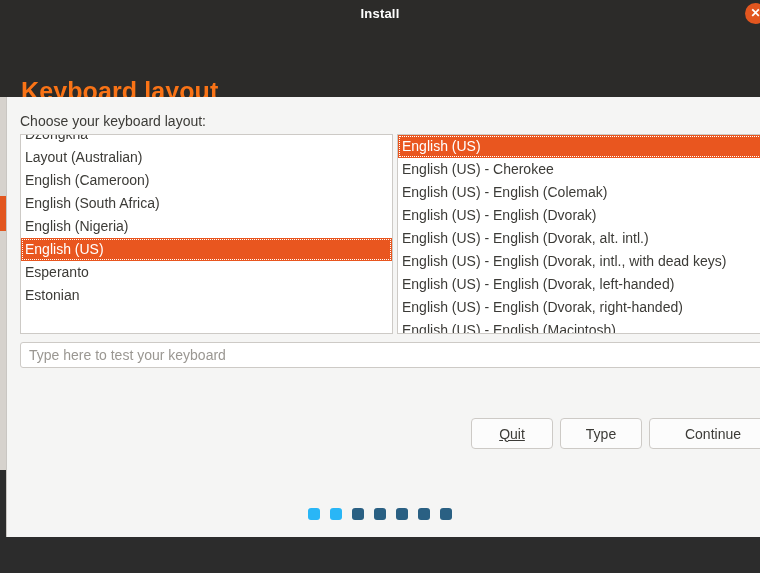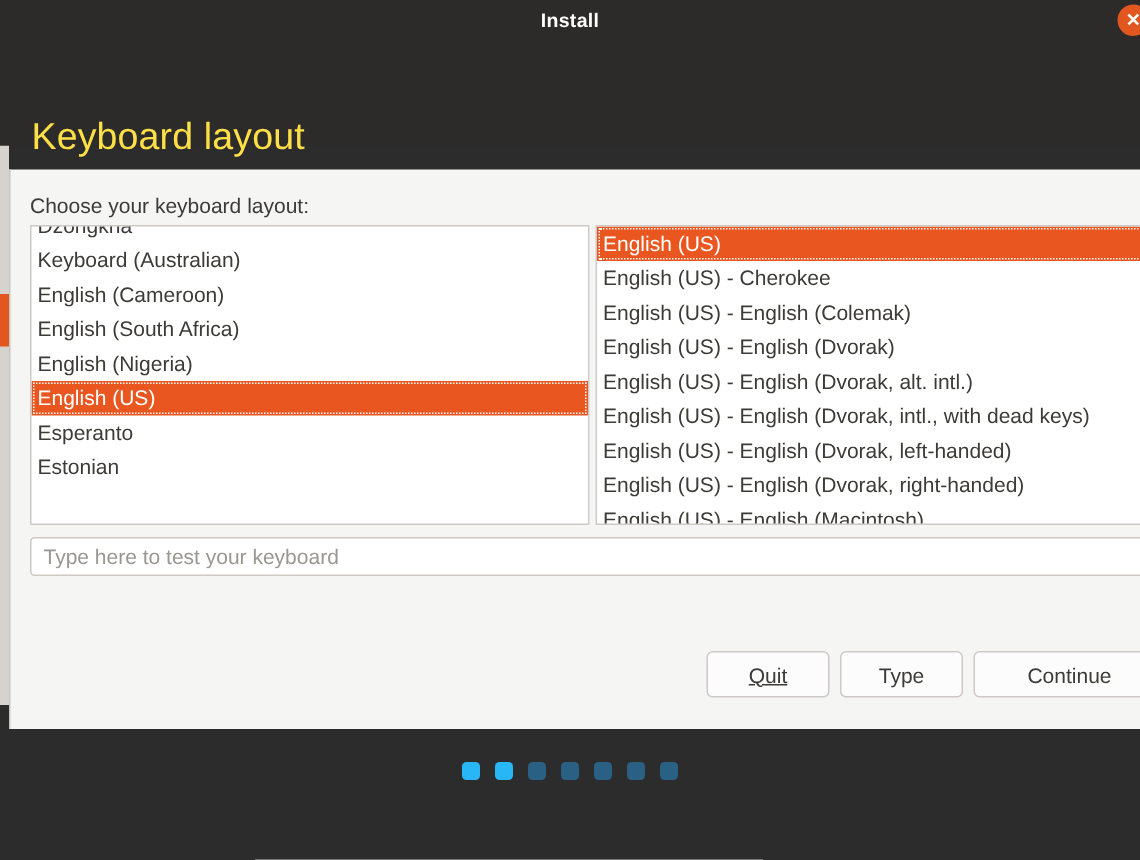--- a/index.html
+++ b/index.html
@@ -84,37 +84,36 @@
     left: 0;
     top: 27px;
     width: 760px;
     height: 70px;
     background: #2c2b29;
   }
   .page-title {
     position: absolute;
     left: 21px;
     top: 50px;
-    color: #fde047;
+    color: #f97316;
     font-size: 25px;
-    font-weight: normal;
+    font-weight: bold;
     letter-spacing: 0.1px;
   }
 
   
   .window-body {
     position: absolute;
     left: 6px;
     top: 97px;
     width: 754px;
-    height: 373px;
+    height: 440px;
     background: #f5f5f4;
     border-left: 1px solid #c9c6c2;
     box-sizing: border-box;
-    margin-top: 16px;
   }
 
   .choose-label {
     position: absolute;
     left: 13px;
     top: 16px;
     font-size: 14px;
     color: #3c3b37;
   }
 
@@ -266,21 +265,21 @@
     <div class="page-title">Keyboard layout</div>
   </div>
 
   <div class="window-body">
 
     <div class="choose-label">Choose your keyboard layout:</div>
 
     <div class="listbox left">
       <div class="list-inner left-inner" id="layout-list-inner">
           <div class="list-row">Dzongkha</div>
-          <div class="list-row">Keyboard (Australian)</div>
+          <div class="list-row">Layout (Australian)</div>
           <div class="list-row">English (Cameroon)</div>
           <div class="list-row">English (South Africa)</div>
           <div class="list-row">English (Nigeria)</div>
           <div class="list-row selected focused">English (US)</div>
           <div class="list-row">Esperanto</div>
           <div class="list-row">Estonian</div>
         </div>
     </div>
 
     <div class="listbox right">

